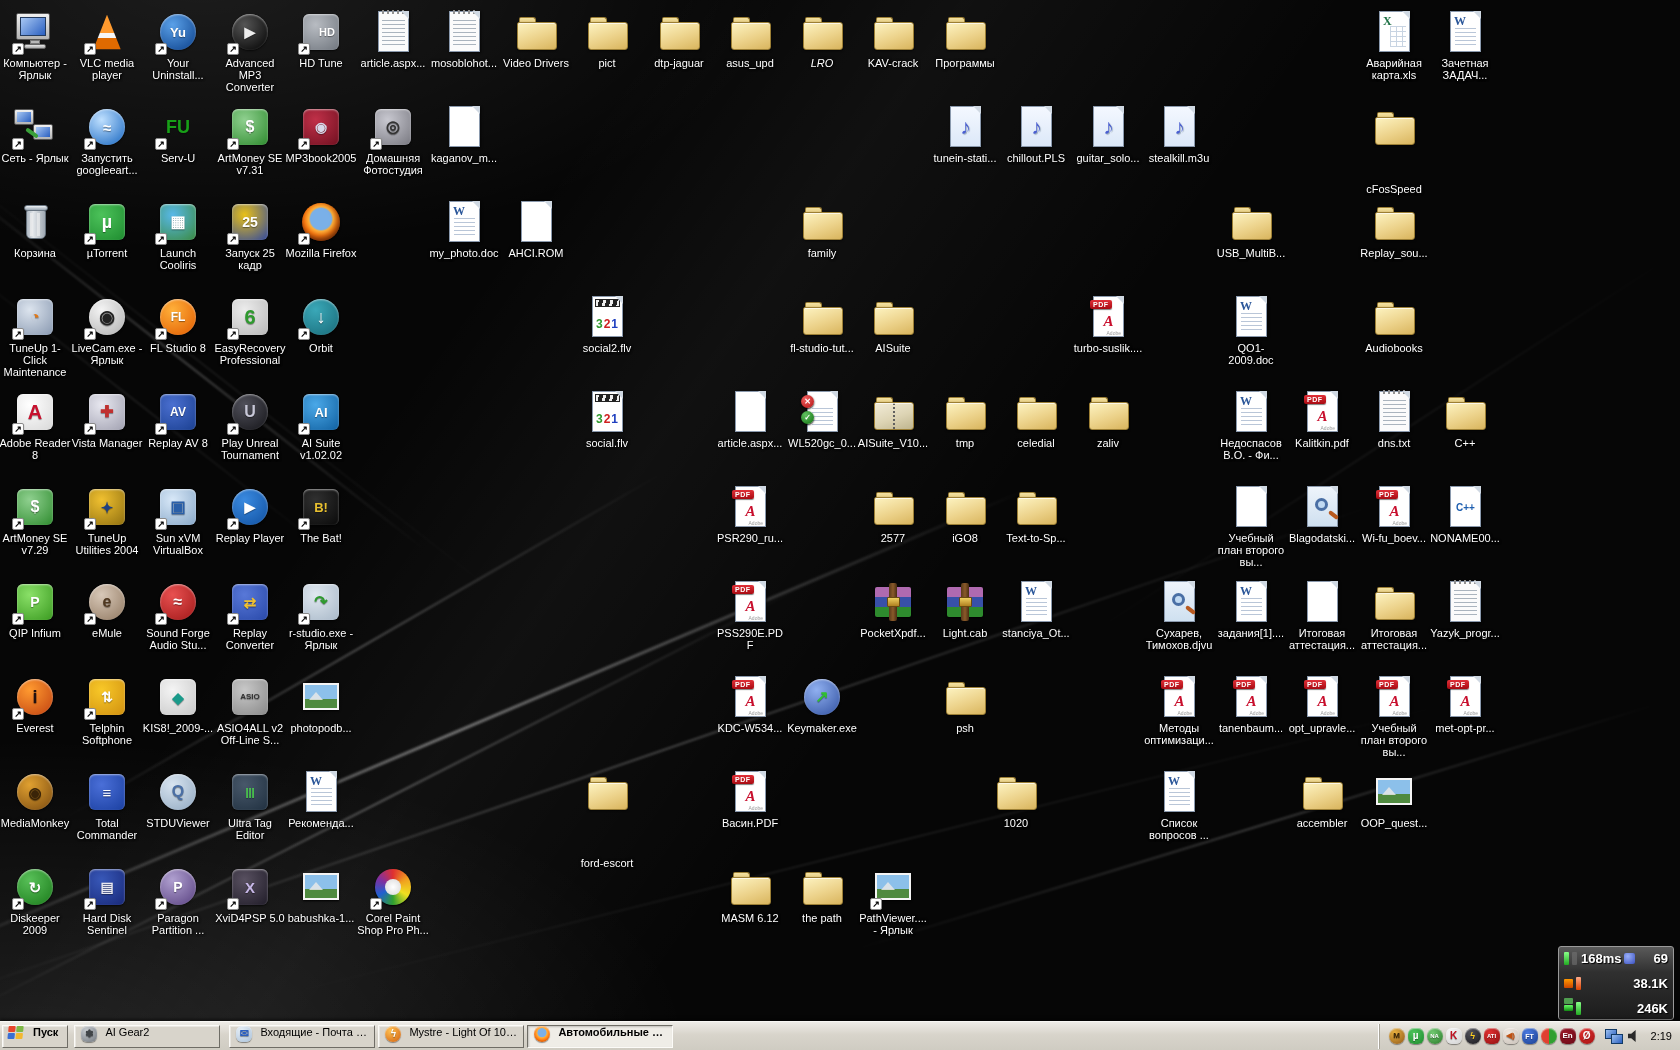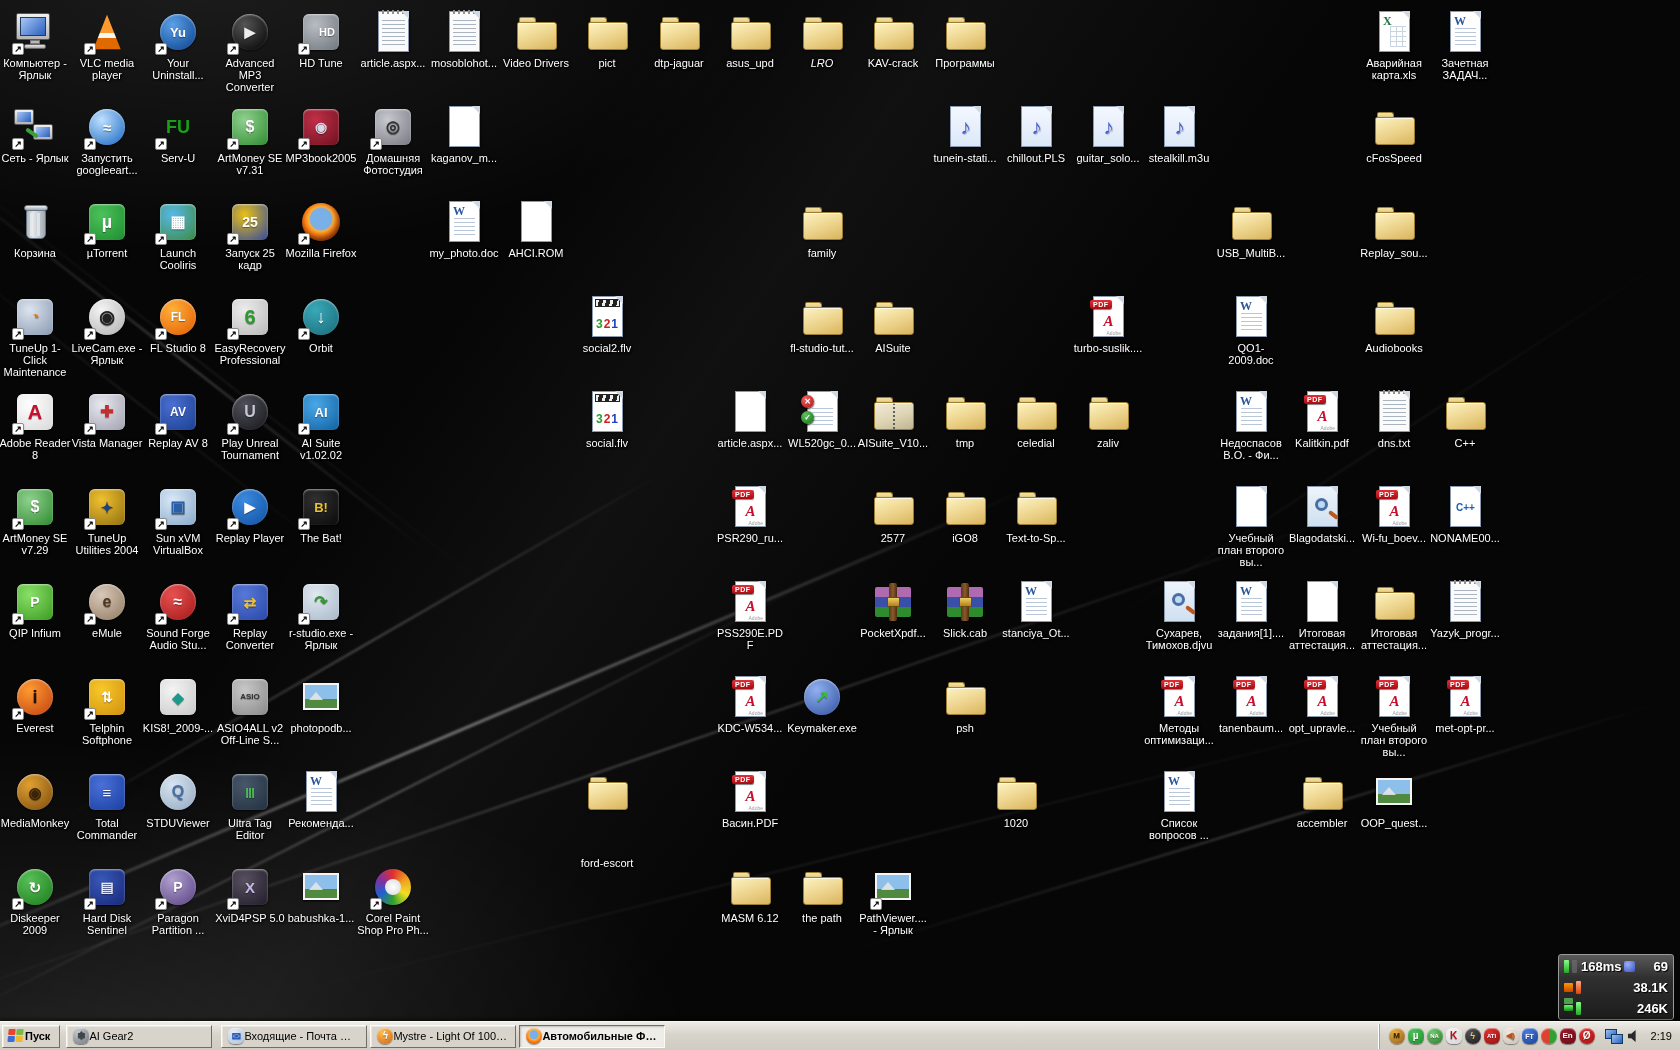--- a/index.html
+++ b/index.html
@@ -96,38 +96,38 @@
 .corel{position:absolute;left:6px;top:6px;width:36px;height:36px;border-radius:50%;box-shadow:0 1px 2px #000;
  background:conic-gradient(#e03030,#f0a020,#f0e020,#30a030,#2060d0,#8030a0,#e03030)}
 .corel::after{content:"";position:absolute;inset:10px;border-radius:50%;background:radial-gradient(#fff,#d8d8d8)}
 
 .app{position:absolute;left:6px;top:6px;width:36px;height:36px;display:flex;align-items:center;justify-content:center;
  box-shadow:inset 0 1px 2px rgba(255,255,255,.55),0 1px 2px rgba(0,0,0,.65)}
 .sh-square{border-radius:6px}.sh-circle{border-radius:50%}
 .sh-plain{box-shadow:none}.sh-cone{clip-path:polygon(50% 2%,88% 98%,12% 98%);box-shadow:none}
 .app .glyph,.mini .glyph{font-weight:bold;line-height:1;text-shadow:0 1px 1px rgba(0,0,0,.4)}
 
-.netmeter{position:absolute;right:6px;bottom:30px;width:116px;height:66px;z-index:40;color:#fff;font-weight:bold;font-size:13px;
+.netmeter{position:absolute;right:6px;bottom:30px;width:116px;height:74px;z-index:40;color:#fff;font-weight:bold;font-size:13px;
  background:linear-gradient(#5a5a5a,#303030 35%,#1c1c1c);border:1px solid #9a9a9a;border-radius:3px;
  padding:3px 5px;display:flex;flex-direction:column;justify-content:space-between}
 .nm-row{display:flex;align-items:center;gap:3px;height:16px}
 .nm-val{margin-left:auto;text-shadow:1px 1px 1px #000}
 .nm-ping{text-shadow:1px 1px 1px #000;margin-left:1px}
 .bar{width:5px;height:13px;border-radius:1px;flex:none}
 .bar.g{background:linear-gradient(#8f8,#2a2)}
 .bar.o{background:linear-gradient(#fa8,#d40)}
 .bar.ghost{background:#777;opacity:.55}
 .blk{flex:none;border-radius:1px}
 .blk.o{width:9px;height:9px;background:linear-gradient(#f90,#c40)}
 .blk.g{width:9px;height:6px;background:linear-gradient(#6f6,#181);box-shadow:0 -7px 0 rgba(110,240,110,.6)}
 .nm-net{width:11px;height:11px;background:radial-gradient(circle at 35% 30%,#9ab0f8,#3a50c0);border-radius:2px;flex:none}
 
 .taskbar{position:absolute;left:0;bottom:0;width:100%;height:29px;z-index:50;display:flex;align-items:center;padding:0 2px;
  background:linear-gradient(#eeece7,#d8d4cb 45%,#cfccc2);border-top:1px solid #f8f7f4;box-shadow:0 -2px 3px rgba(0,0,0,.5)}
-.tb-btn{height:23px;display:flex;align-items:center;gap:0;padding:0 6px;background:#d8d4cb;font-size:11px;color:#000;
+.tb-btn{height:23px;display:flex;gap:8px;padding:0 6px;background:#d8d4cb;font-size:11px;color:#000;
  border:1px solid;border-color:#fcfbf8 #6f6d66 #6f6d66 #fcfbf8;box-shadow:inset 1px 1px 0 rgba(255,255,255,.45);
  overflow:hidden;white-space:nowrap;cursor:default}
 .start{font-weight:bold;margin-right:6px;padding:0 9px 0 5px}
 .tb-task{width:146px;margin-right:3px}
 .tb-task:first-child{margin-right:9px}
 .tb-task.active{background:#efede7;border-color:#6f6d66 #fcfbf8 #fcfbf8 #6f6d66;font-weight:bold;box-shadow:inset 1px 1px 2px rgba(0,0,0,.2)}
 .tb-label{overflow:hidden;text-overflow:ellipsis}
 .winflag{width:17px;height:14px;display:grid;grid-template-columns:7px 7px;grid-template-rows:6px 6px;gap:1px;transform:skewX(-6deg);flex:none}
 .winflag i{border-radius:1px}
 .winflag i:nth-child(1){background:#e8452c}.winflag i:nth-child(2){background:#7db844}
@@ -365,21 +365,21 @@
     </div>
     <div class="desk-icon" style="left: 1143px; top: 103px;">
       <div class="art">
         <div class="page mus">
           <span class="note">♪</span>
           <span class="fold"></span>
         </div>
       </div>
       <div class="lbl">stealkill.m3u</div>
     </div>
-    <div class="desk-icon" style="left: 1358px; top: 103px;">
+    <div class="desk-icon" style="left: 1358px; top: 103px; gap: 31px;">
       <div class="art k-folder"></div>
       <div class="lbl">cFosSpeed</div>
     </div>
     <div class="desk-icon" style="left: -1px; top: 198px;">
       <div class="art">
         <span class="binr"></span>
         <span class="binb"></span>
       </div>
       <div class="lbl">Корзина</div>
     </div>
@@ -827,21 +827,21 @@
         <span class="rarbody"></span>
         <span class="belt"></span>
       </div>
       <div class="lbl">PocketXpdf...</div>
     </div>
     <div class="desk-icon" style="left: 929px; top: 578px;">
       <div class="art">
         <span class="rarbody"></span>
         <span class="belt"></span>
       </div>
-      <div class="lbl">Slick.cab</div>
+      <div class="lbl">Light.cab</div>
     </div>
     <div class="desk-icon" style="left: 1000px; top: 578px;">
       <div class="art">
         <div class="page">
           <span class="badge w">W</span>
           <span class="lines"></span>
           <span class="fold"></span>
         </div>
       </div>
       <div class="lbl">stanciya_Ot...</div>

